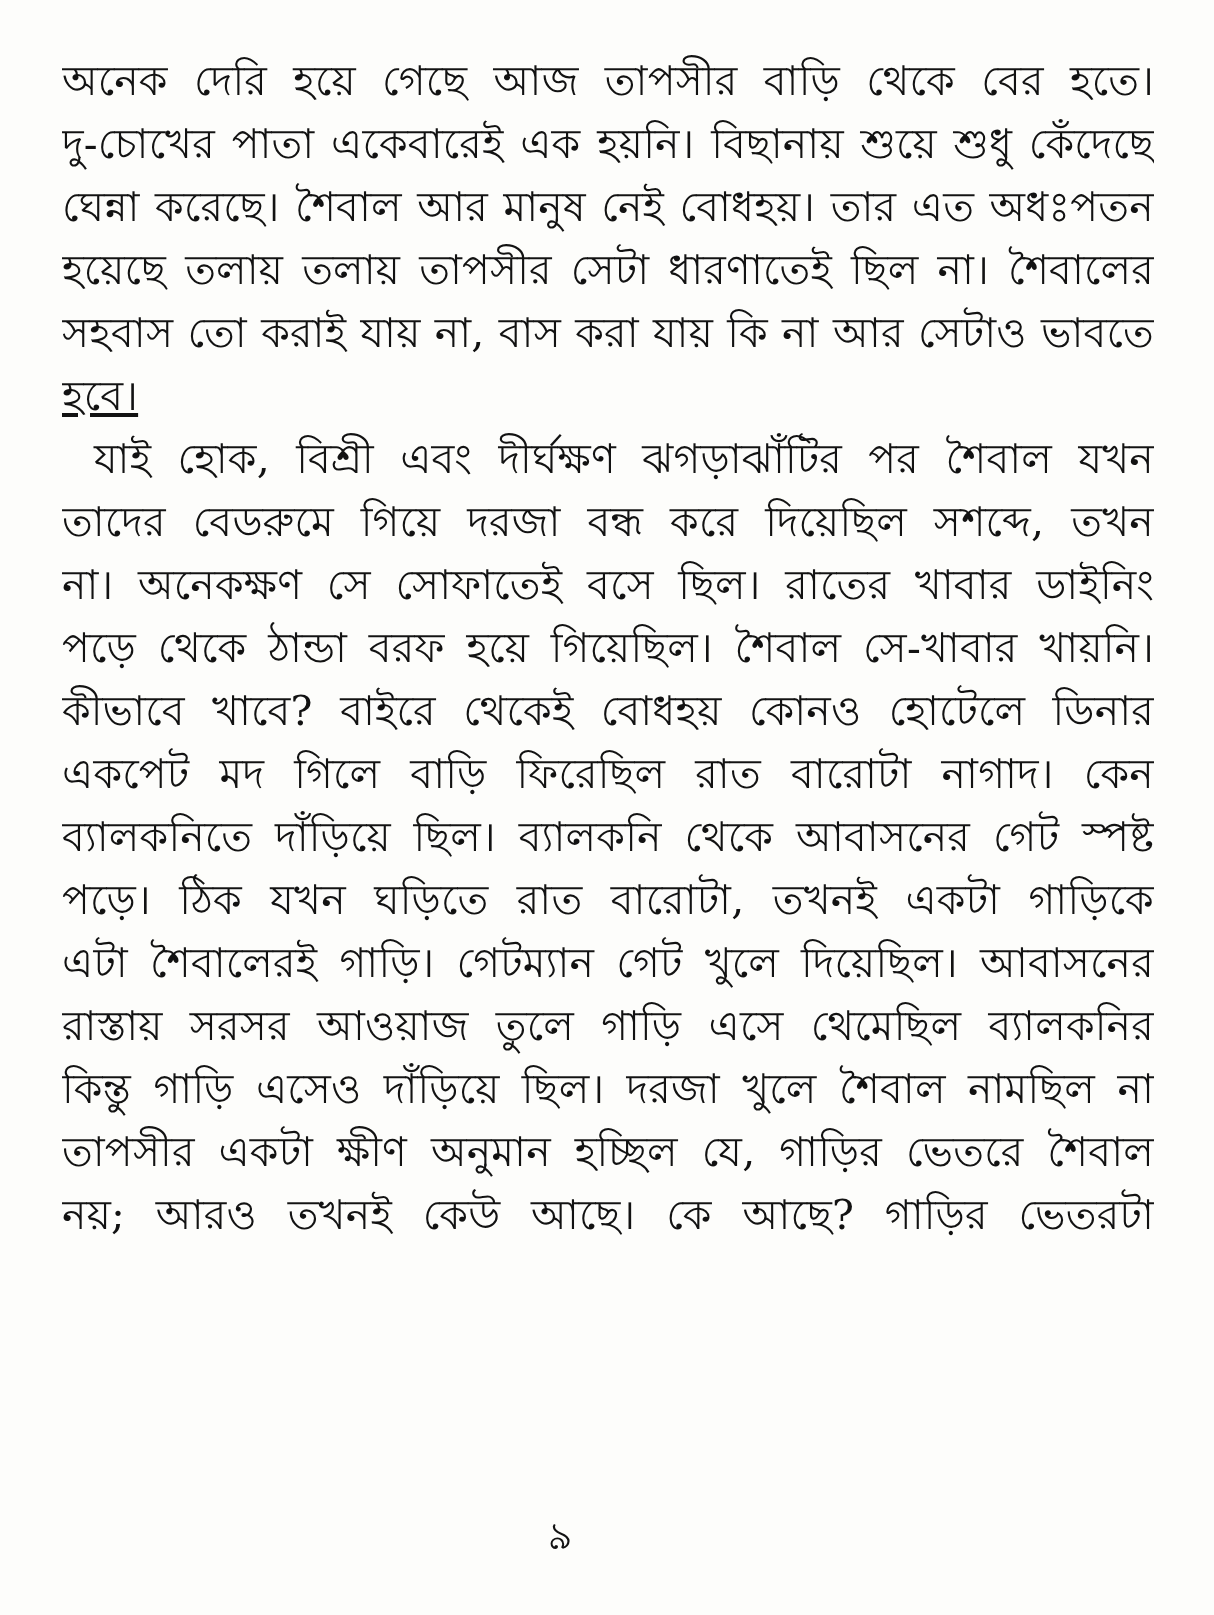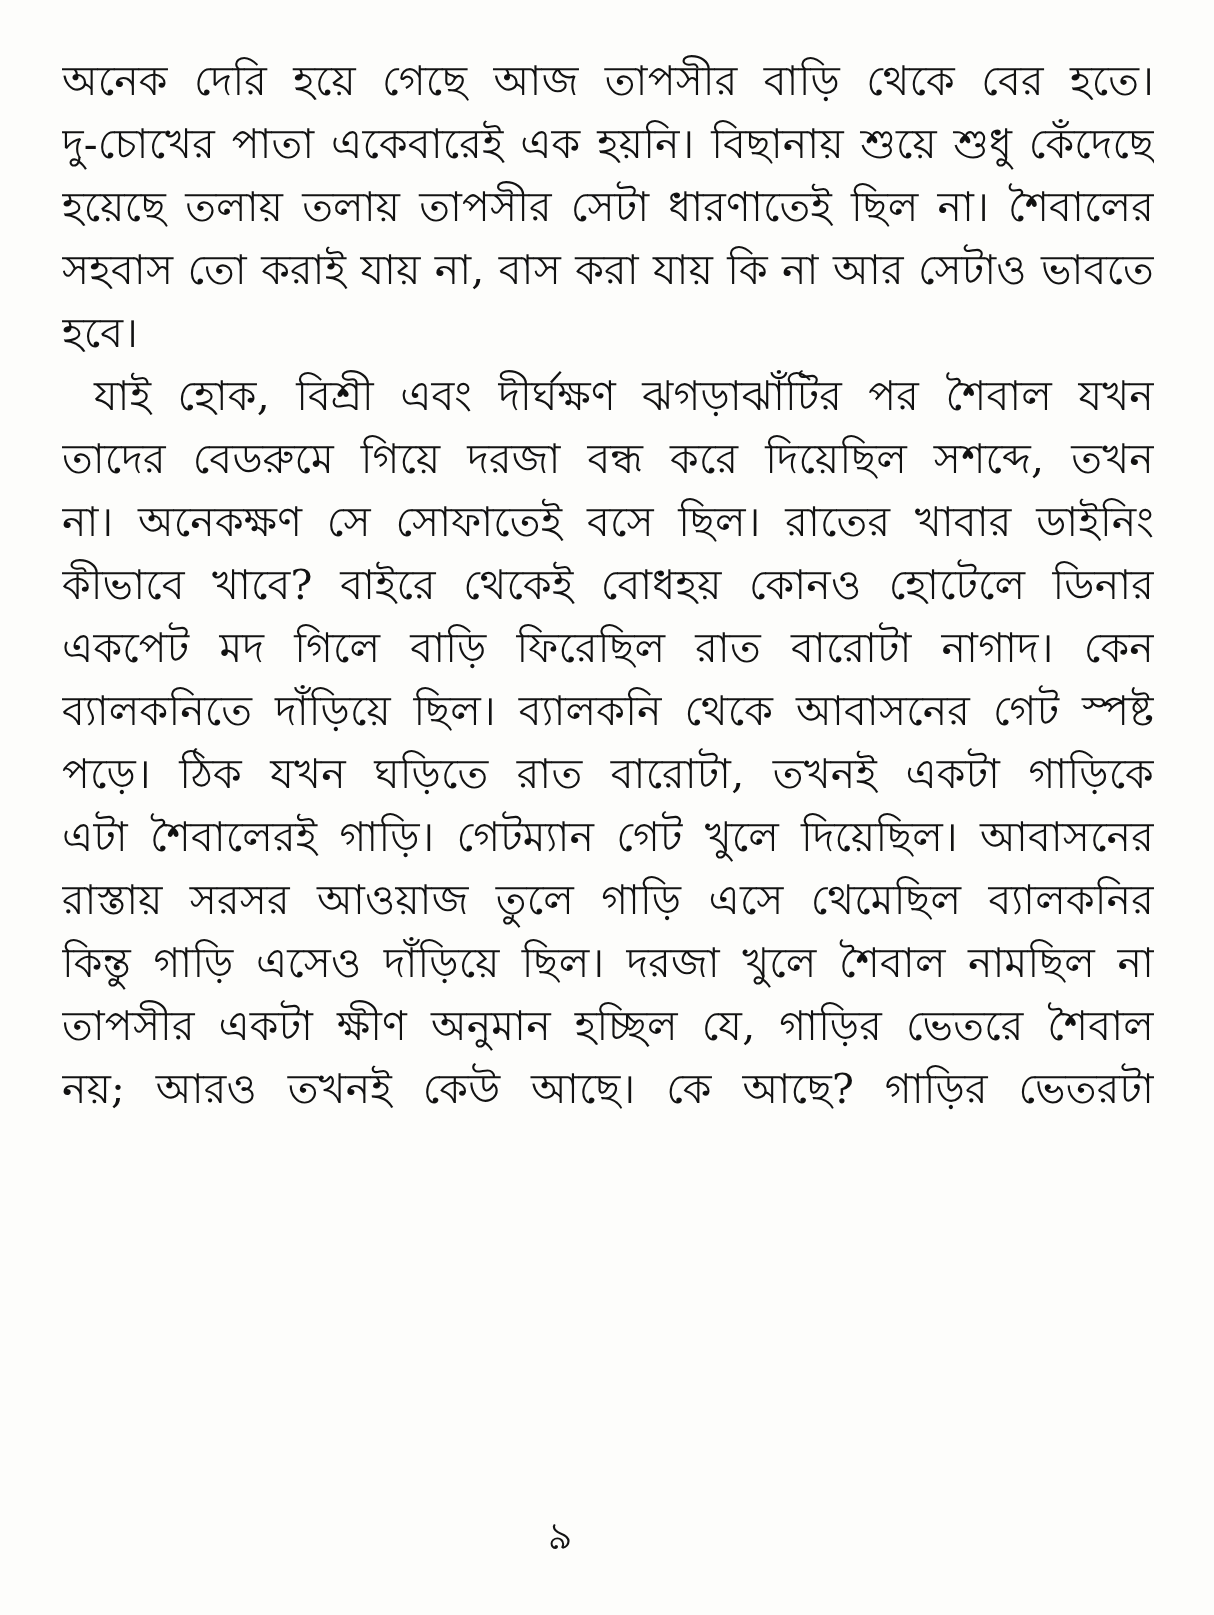--- a/index.html
+++ b/index.html
@@ -38,47 +38,50 @@
     text-align-last: justify;
     overflow: hidden;
     white-space: normal;
     letter-spacing: 0.2px;
   }
   .line.indent {
     text-indent: 32px;
   }
   .line.flush-last {
     text-align-last: left;
+    text-decoration: underline;
   }
   .page-number {
     position: absolute;
     top: 1512px;
     left: 560px;
     transform: translateX(-50%);
     font-size: 38px;
     line-height: 48px;
     text-align: center;
   }
 </style>
 </head>
 <body>
 
 <div class="page">
   <div class="body-text" id="body-text">
       <div class="para">
         <div class="line">অনেক দেরি হয়ে গেছে আজ তাপসীর বাড়ি থেকে বের হতে। গতরাতে</div>
         <div class="line">দু-চোখের পাতা একেবারেই এক হয়নি। বিছানায় শুয়ে শুধু কেঁদেছে</div>
+        <div class="line">ঘেন্না করেছে। শৈবাল আর মানুষ নেই বোধহয়। তার এত অধঃপতন</div>
         <div class="line">হয়েছে তলায় তলায় তাপসীর সেটা ধারণাতেই ছিল না। শৈবালের সঙ্গে</div>
         <div class="line">সহবাস তো করাই যায় না, বাস করা যায় কি না আর সেটাও ভাবতে</div>
         <div class="line flush-last">হবে।</div>
       </div>
       <div class="para">
         <div class="line indent">যাই হোক, বিশ্রী এবং দীর্ঘক্ষণ ঝগড়াঝাঁটির পর শৈবাল যখন নিজেই</div>
         <div class="line">তাদের বেডরুমে গিয়ে দরজা বন্ধ করে দিয়েছিল সশব্দে, তখন পার্লারের</div>
         <div class="line">না। অনেকক্ষণ সে সোফাতেই বসে ছিল। রাতের খাবার ডাইনিং টেবিলে</div>
+        <div class="line">পড়ে থেকে ঠান্ডা বরফ হয়ে গিয়েছিল। শৈবাল সে-খাবার খায়নি।</div>
         <div class="line">কীভাবে খাবে? বাইরে থেকেই বোধহয় কোনও হোটেলে ডিনার সেরে,</div>
         <div class="line">একপেট মদ গিলে বাড়ি ফিরেছিল রাত বারোটা নাগাদ। কেন শৈবালের</div>
         <div class="line">ব্যালকনিতে দাঁড়িয়ে ছিল। ব্যালকনি থেকে আবাসনের গেট স্পষ্ট চোখে</div>
         <div class="line">পড়ে। ঠিক যখন ঘড়িতে রাত বারোটা, তখনই একটা গাড়িকে আবাসনের</div>
         <div class="line">এটা শৈবালেরই গাড়ি। গেটম্যান গেট খুলে দিয়েছিল। আবাসনের পিচ</div>
         <div class="line">রাস্তায় সরসর আওয়াজ তুলে গাড়ি এসে থেমেছিল ব্যালকনির নিচে।</div>
         <div class="line">কিন্তু গাড়ি এসেও দাঁড়িয়ে ছিল। দরজা খুলে শৈবাল নামছিল না তো?</div>
         <div class="line">তাপসীর একটা ক্ষীণ অনুমান হচ্ছিল যে, গাড়ির ভেতরে শৈবাল একা</div>
         <div class="line">নয়; আরও তখনই কেউ আছে। কে আছে? গাড়ির ভেতরটা</div>
       </div>

